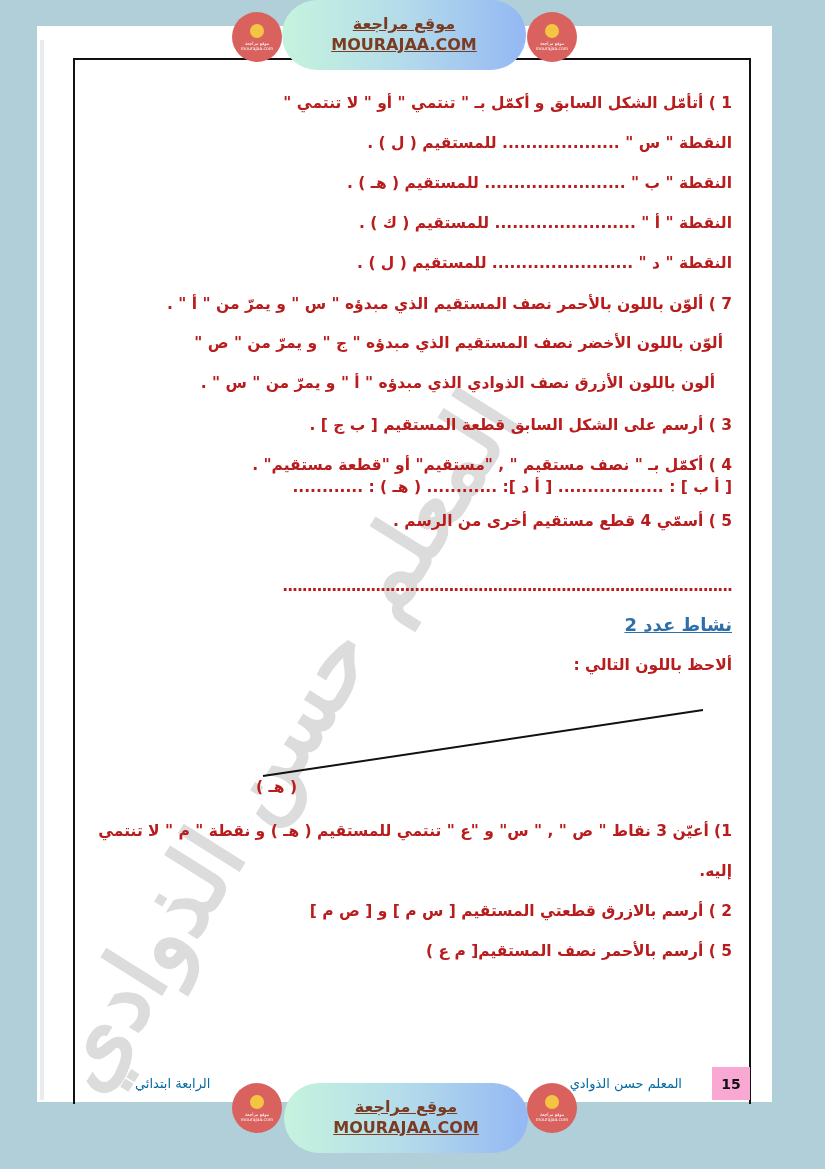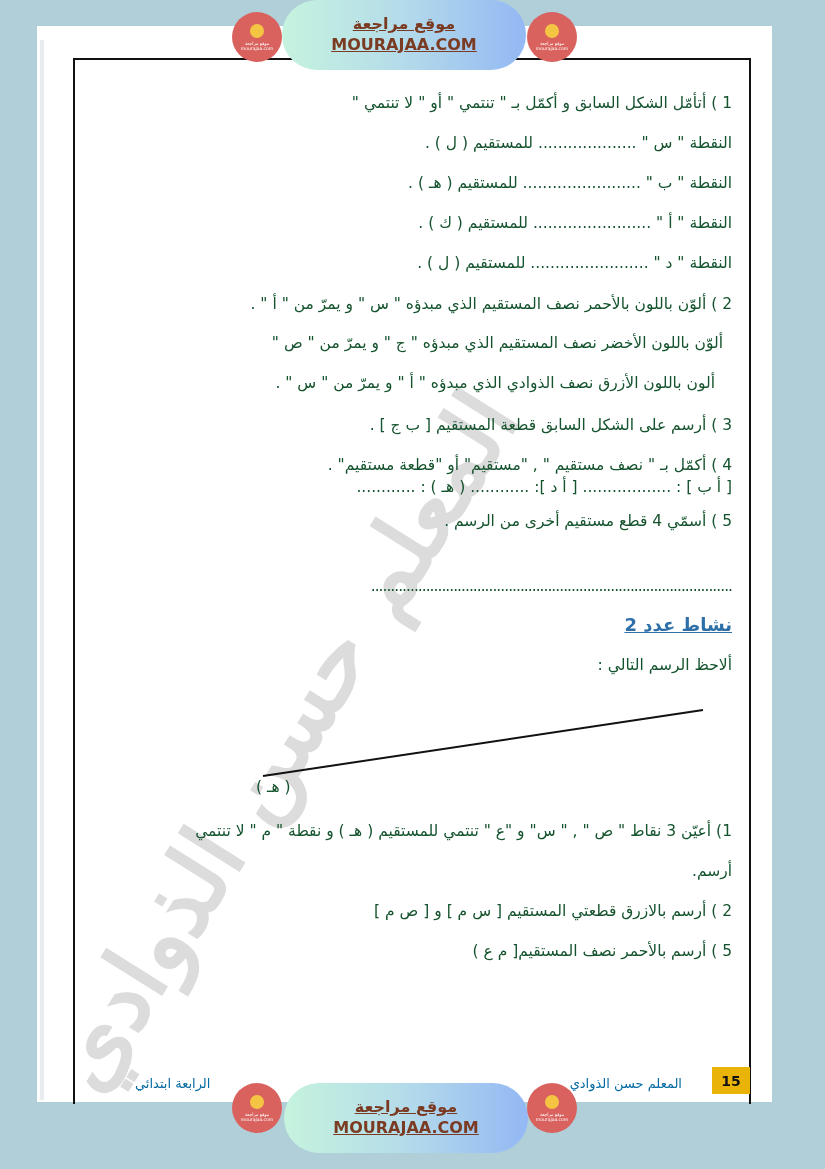--- a/index.html
+++ b/index.html
@@ -26,32 +26,32 @@
     transform: rotate(-58deg);
     transform-origin: center;
     color: #d6d6d6;
     font-family: "DejaVu Serif", serif;
     font-size: 92px; font-weight: bold;
     direction: rtl; white-space: nowrap; opacity: 0.85;
     pointer-events: none;
   }
   .line {
     position: absolute; right: 93px; direction: rtl; text-align: right;
-    font-family: "DejaVu Sans", sans-serif; font-weight: normal;
-    font-size: 15.5px; color: #14532d; white-space: nowrap;
+    font-family: "DejaVu Sans", sans-serif; font-weight: bold;
+    font-size: 15.5px; color: #b91c1c; white-space: nowrap;
   }
   .section-title {
     position: absolute; right: 93px; top: 614px; direction: rtl;
     font-family: "DejaVu Sans", sans-serif; font-size: 18px; font-weight: bold;
     color: #2e6fa8; text-decoration: underline; text-align: center;
   }
   .drawing { position: absolute; left: 255px; top: 700px; }
   .footer-num {
-    position: absolute; left: 712px; top: 1067px; width: 38px; height: 27px;
-    background: #eab308; color: #111; font-weight: bold; font-size: 14px;
+    position: absolute; left: 712px; top: 1067px; width: 38px; height: 33px;
+    background: #f9a8d4; color: #111; font-weight: bold; font-size: 14px;
     display: flex; align-items: center; justify-content: center;
   }
   .footer-text {
     position: absolute; top: 1076px; font-size: 13px; color: #0369a1;
     direction: rtl; white-space: nowrap;
   }
   .banner {
     position: absolute; width: 244px; height: 70px; border-radius: 35px;
     background: linear-gradient(90deg, #c6f3de 0%, #b4dbea 50%, #93b8f4 100%);
     display: flex; flex-direction: column; align-items: center; justify-content: center;
@@ -82,39 +82,39 @@
 <div class="page-shadow"></div>
 <div class="frame"></div>
 
 <div class="watermark">المعلم حسن الذوادي</div>
 
 <div class="line" style="top:94px;">1 ) أتأمّل الشكل السابق و أكمّل بـ " تنتمي "    أو " لا تنتمي "</div>
 <div class="line" style="top:134px;">النقطة " س " .................... للمستقيم ( ل ) .</div>
 <div class="line" style="top:174px;">النقطة " ب " ........................ للمستقيم ( هـ ) .</div>
 <div class="line" style="top:214px;">النقطة " أ " ........................ للمستقيم ( ك ) .</div>
 <div class="line" style="top:254px;">النقطة " د " ........................ للمستقيم ( ل ) .</div>
-<div class="line" style="top:295px;">2 ) ألوّن باللون بالأحمر نصف المستقيم الذي مبدؤه " س " و يمرّ من " أ " .</div>
+<div class="line" style="top:295px;">7 ) ألوّن باللون بالأحمر نصف المستقيم الذي مبدؤه " س " و يمرّ من " أ " .</div>
 <div class="line" style="top:334px; right:102px;">ألوّن  باللون الأخضر نصف المستقيم الذي مبدؤه " ج " و يمرّ من  " ص "</div>
 <div class="line" style="top:374px; right:110px;">ألون باللون الأزرق نصف الذوادي الذي مبدؤه " أ " و يمرّ من " س " .</div>
 <div class="line" style="top:416px;">3 ) أرسم على الشكل السابق قطعة المستقيم [ ب ج ] .</div>
 <div class="line" style="top:456px;">4 ) أكمّل بـ " نصف مستقيم " , "مستقيم" أو  "قطعة مستقيم" .</div>
 <div class="line" style="top:478px;">[ أ ب ] : ..................      [ أ د ]: ............          ( هـ ) : ............</div>
 <div class="line" style="top:512px;">5 ) أسمّي 4 قطع مستقيم أخرى من الرسم .</div>
 <div class="line" style="top:577px; letter-spacing:-1px;">............................................................................................</div>
 
 <div class="section-title">نشاط عدد 2</div>
-<div class="line" style="top:656px;">ألاحظ الرسم التالي :</div>
+<div class="line" style="top:656px;">ألاحظ باللون التالي :</div>
 
 <svg class="drawing" width="460" height="110">
   <line x1="8" y1="76" x2="448" y2="10" stroke="#111" stroke-width="2"></line>
 </svg>
 <div class="line" style="top:778px; right:auto; left:256px;">( هـ )</div>
 
 <div class="line" style="top:822px;">1) أعيّن 3 نقاط " ص " , " س" و "ع " تنتمي للمستقيم ( هـ ) و نقطة  " م " لا تنتمي</div>
-<div class="line" style="top:862px;">أرسم.</div>
+<div class="line" style="top:862px;">إليه.</div>
 <div class="line" style="top:902px;">2 ) أرسم بالازرق قطعتي المستقيم [ س م ] و [ ص م ]</div>
 <div class="line" style="top:942px;">5 ) أرسم بالأحمر نصف المستقيم[ م ع )</div>
 
 <div class="footer-num">15</div>
 <div class="footer-text" style="right:143px;">المعلم حسن الذوادي</div>
 <div class="footer-text" style="left:135px;">الرابعة ابتدائي</div>
 
 <div class="logo" style="left:232px; top:12px;">
   <div class="dot"></div>
   <div class="lt">موقع مراجعة</div>

